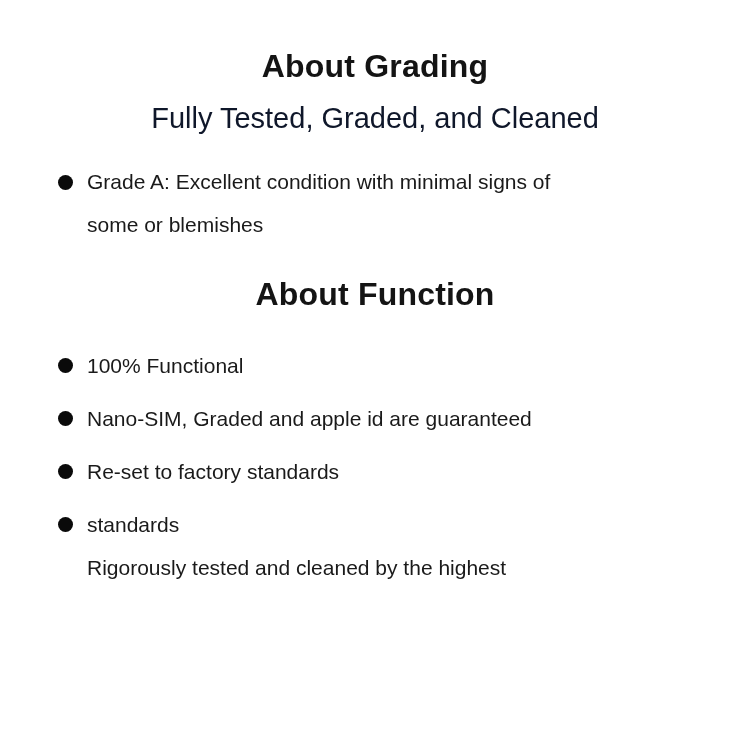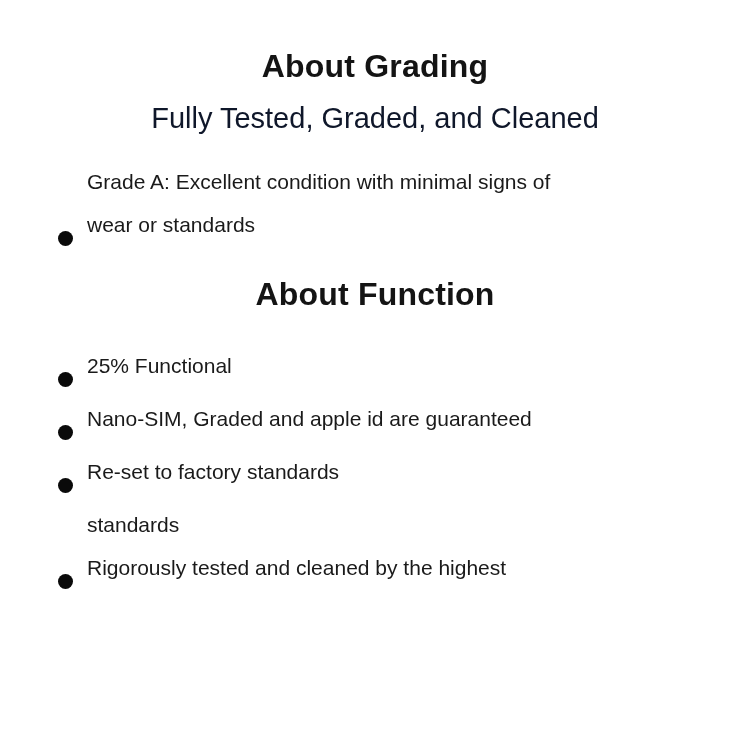--- a/index.html
+++ b/index.html
@@ -48,21 +48,21 @@
     list-style: none;
   }
   .list-grading {
     margin-top: 25px;
   }
   .list-function {
     margin-top: 30px;
   }
   .bullet-item {
     display: flex;
-    align-items: flex-end;
+    align-items: flex-start;
   }
   .list-grading .bullet-item {
     margin: 0;
   }
   .list-function .bullet-item {
     margin-bottom: 10px;
   }
   .bullet-dot {
     flex: 0 0 auto;
     width: 15px;
@@ -88,32 +88,32 @@
 
   <h2 class="section-title title-grading">About Grading</h2>
 
   <p class="subtitle">Fully Tested, Graded, and Cleaned</p>
 
   <ul class="bullet-list list-grading">
     <li class="bullet-item">
       <span class="bullet-dot"></span>
       <span class="item-text">
         <span class="text-line" style="display:block">Grade A: Excellent condition with minimal signs of</span>
-        <span class="text-line" style="display:block">wear or standards</span>
+        <span class="text-line" style="display:block">some or blemishes</span>
       </span>
     </li>
   </ul>
 
   <h2 class="section-title title-function">About Function</h2>
 
   <ul class="bullet-list list-function">
     <li class="bullet-item">
       <span class="bullet-dot"></span>
       <span class="item-text">
-        <span class="text-line" style="display:block">25% Functional</span>
+        <span class="text-line" style="display:block">100% Functional</span>
       </span>
     </li>
     <li class="bullet-item">
       <span class="bullet-dot"></span>
       <span class="item-text">
         <span class="text-line" style="display:block">Nano-SIM, Graded and apple id are guaranteed</span>
       </span>
     </li>
     <li class="bullet-item">
       <span class="bullet-dot"></span>

